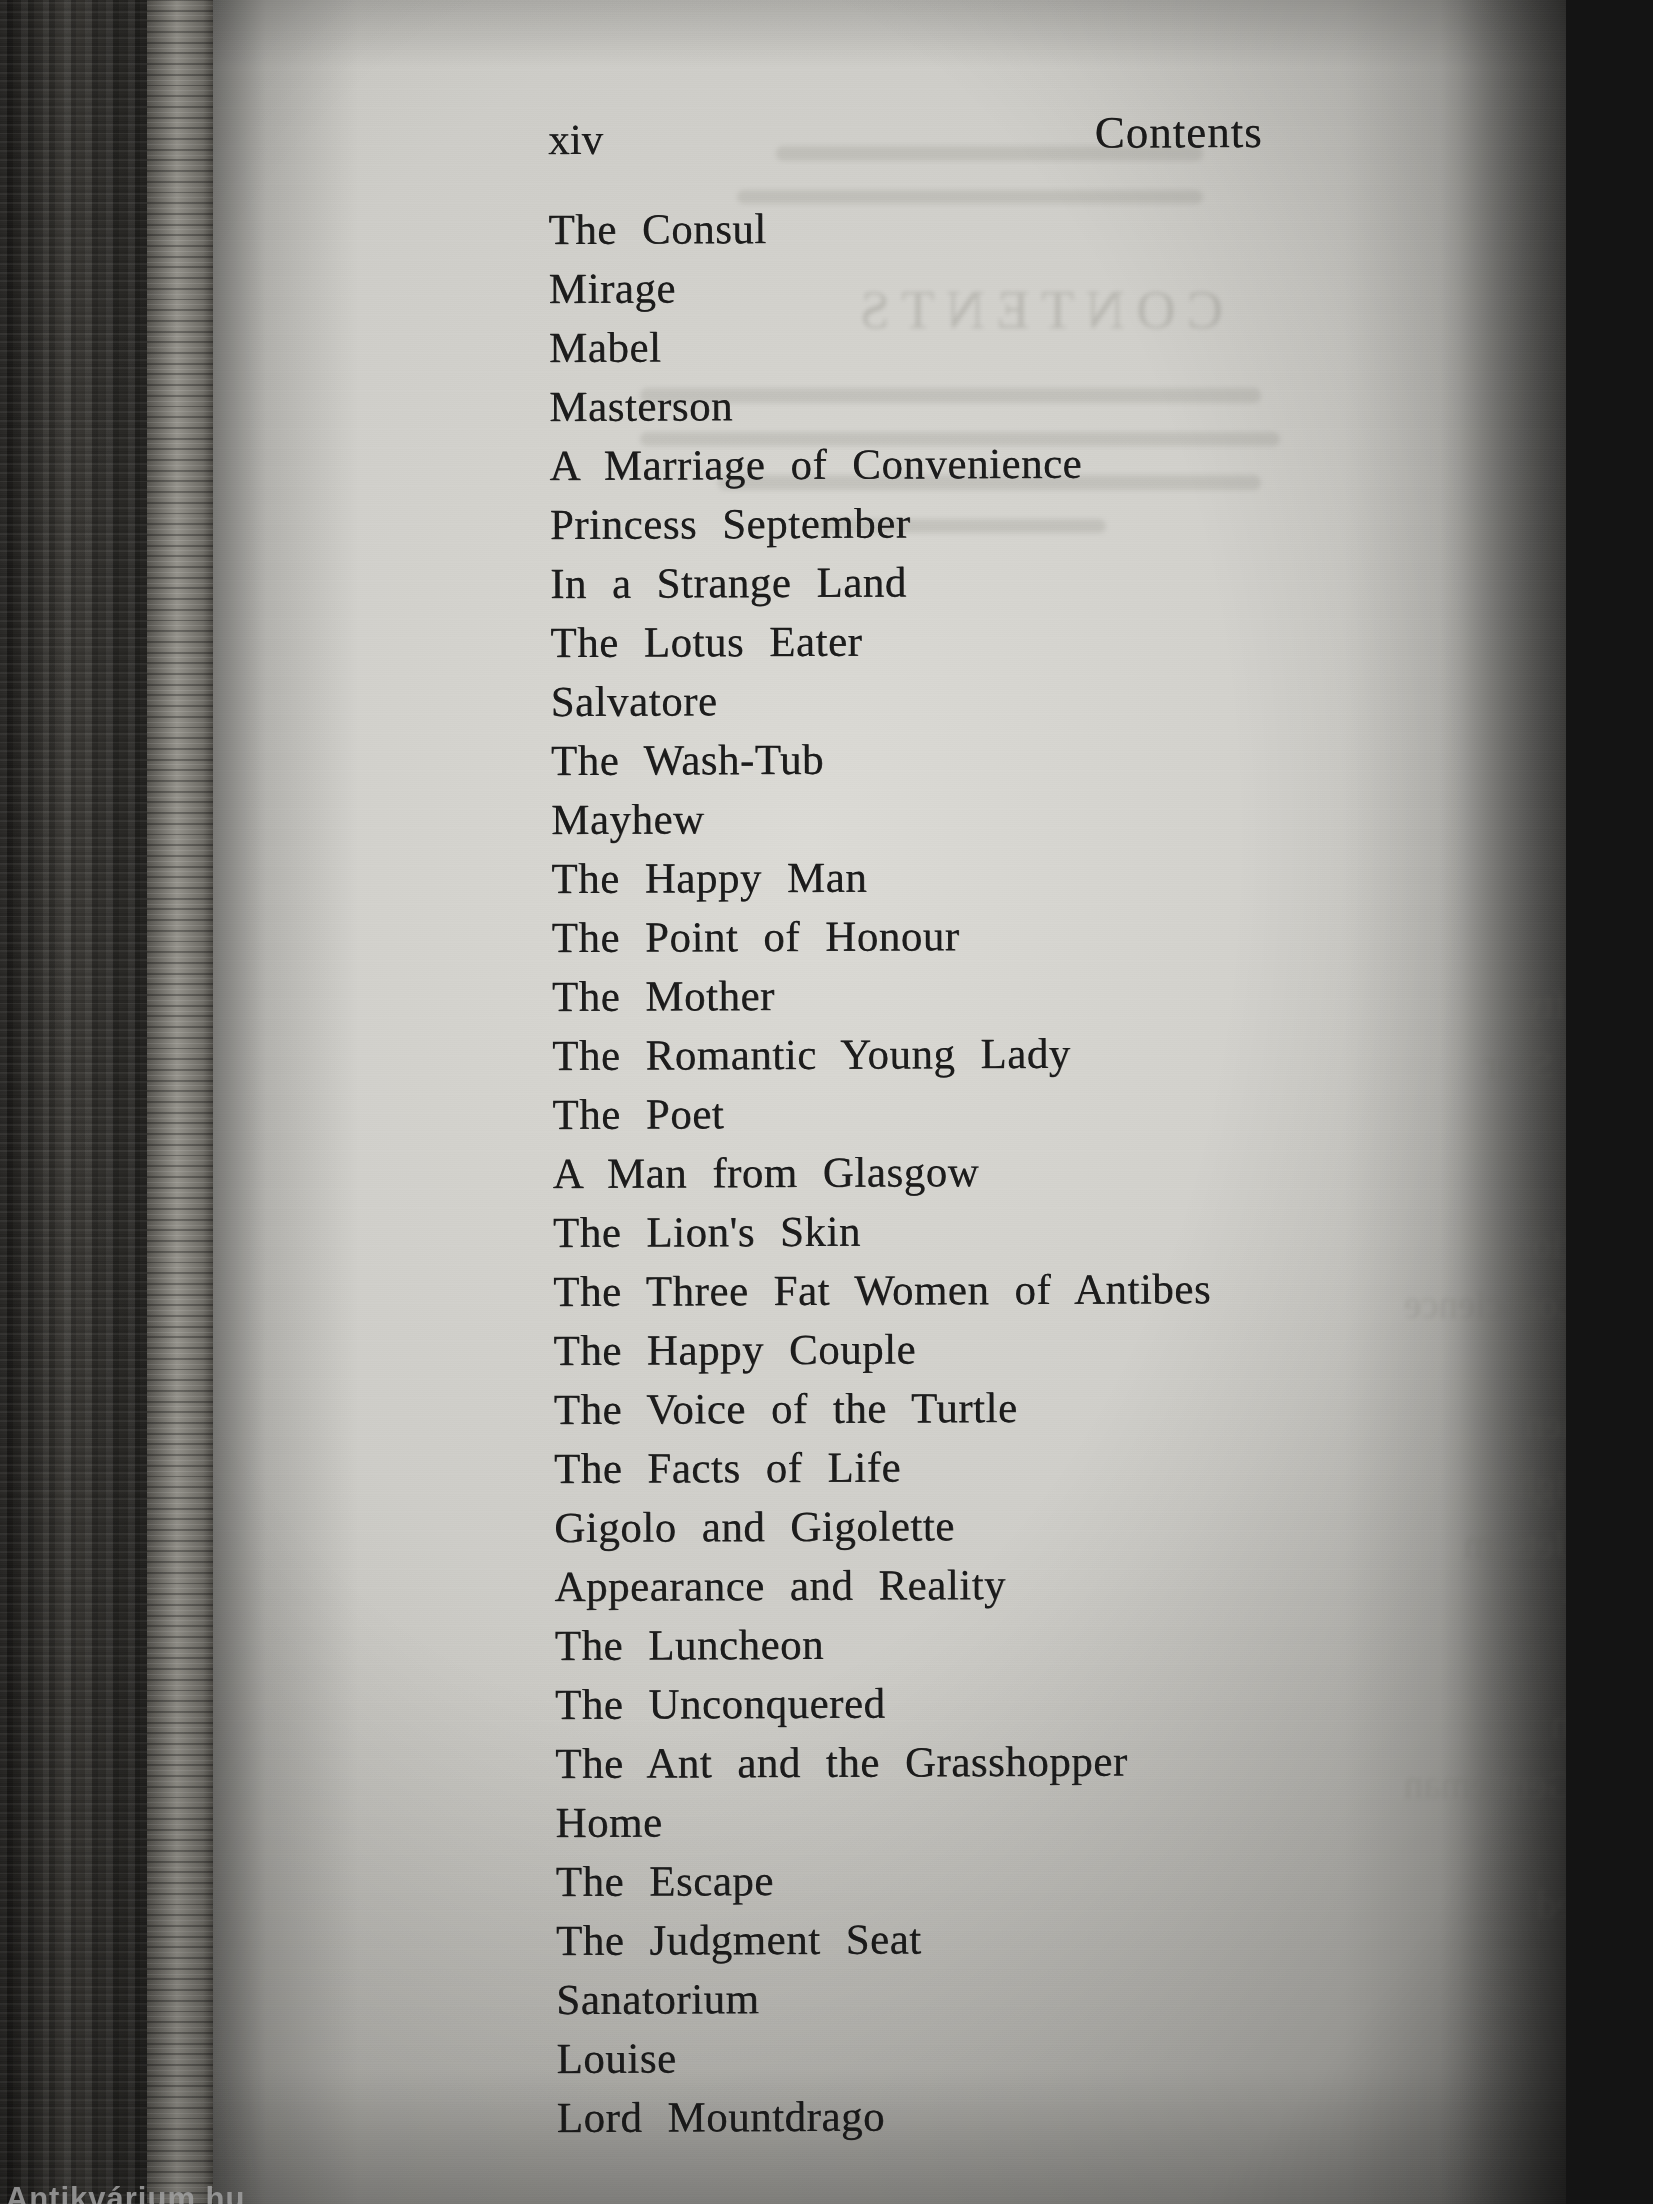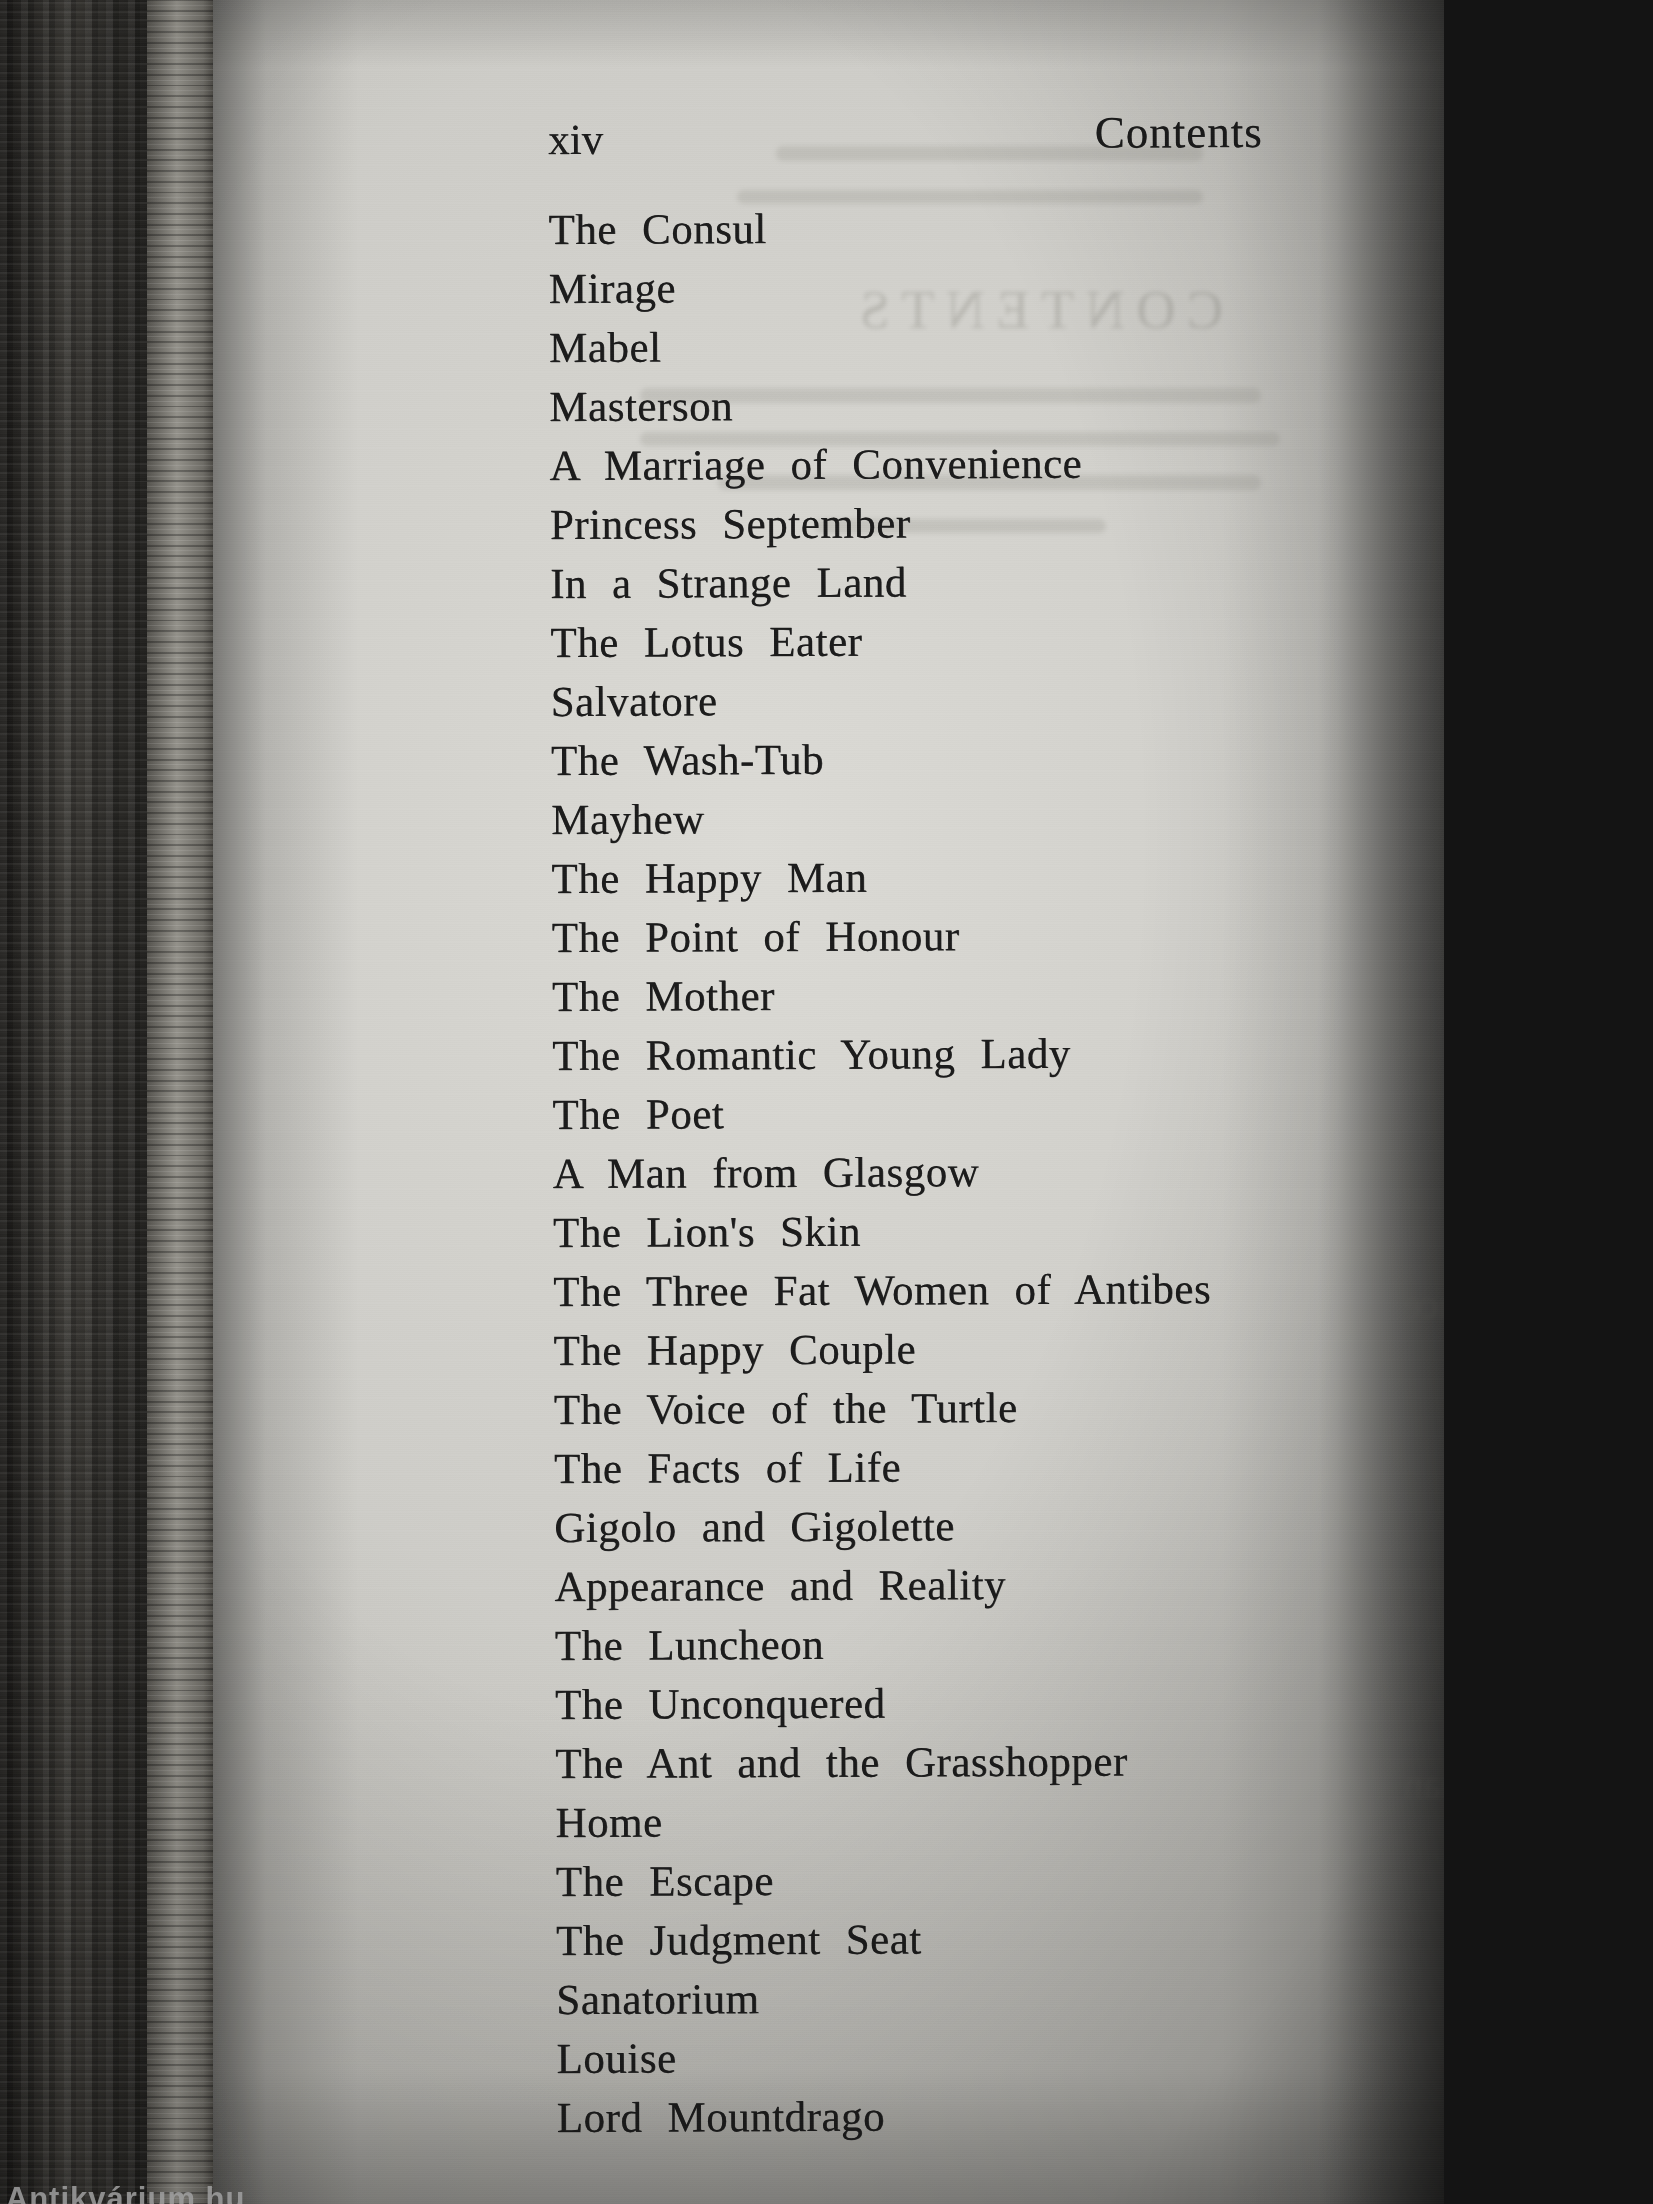--- a/index.html
+++ b/index.html
@@ -1,17 +1,17 @@
 <!DOCTYPE html>
 <html><head>
 <meta charset="utf-8">
 <style>
   html,body{margin:0;padding:0;background:#141414;}
   .photo{
-    position:relative;width:1444px;height:2205px;overflow:hidden;
+    position:relative;width:1566px;height:2205px;overflow:hidden;
     background:#4c1d95;
     font-family:"Liberation Serif","DejaVu Serif",serif;
   }
   
   .spine-cloth{
     position:absolute;left:0;top:0;width:147px;height:100%;
     background:
       repeating-linear-gradient(0deg, rgba(255,255,255,0.05) 0 1.9px, rgba(0,0,0,0.08) 1.9px 4.9px, transparent 4.9px 8.7px),
       repeating-linear-gradient(90deg, rgba(255,255,255,0.06) 0 6.8px, rgba(0,0,0,0.18) 6.8px 12.6px, transparent 12.6px 21.3px),
       linear-gradient(90deg,#1d1c1a 0%,#3d3b37 45%,#2a2926 80%,#232220 100%);

